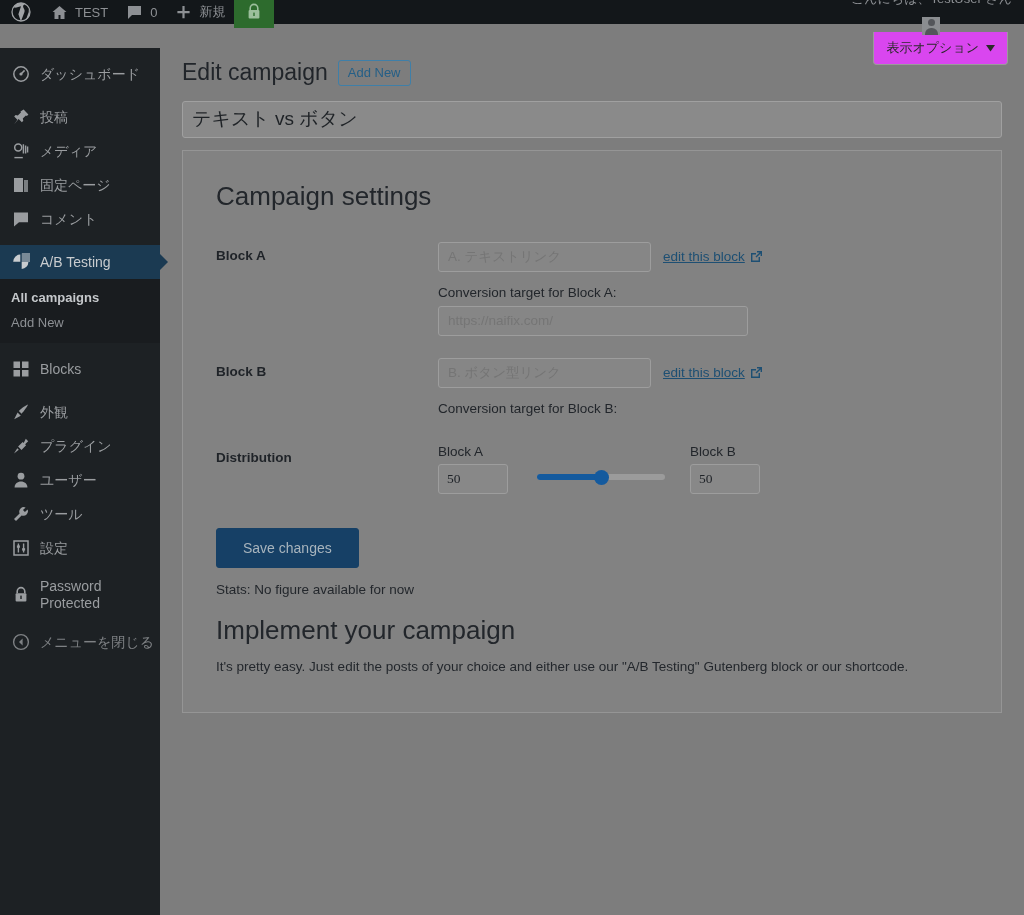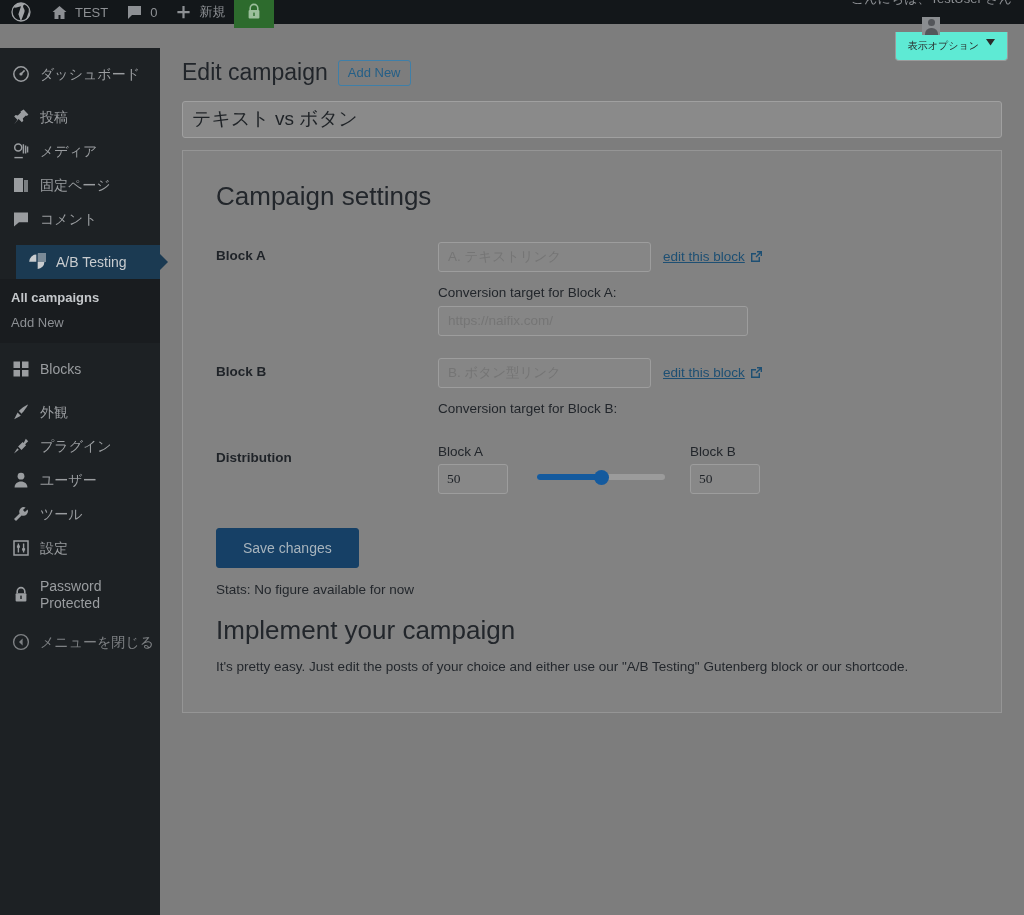--- a/index.html
+++ b/index.html
@@ -50,21 +50,21 @@
   .menu-sep { height: 9px; }
   .menu-item {
     display: flex; align-items: center; gap: 9px;
     height: 34px; padding: 0 0 0 11px;
     color: #9a9da0; font-size: 14px; position: relative;
   }
   .menu-item .mlabel { line-height: 1.15; }
   .menu-item.two-line { height: 42px; align-items: center; }
   .menu-item.two-line .mlabel { line-height: 1.25; }
   .menu-item.current {
-    background: #1b3a52; color: #c9cccf; margin-left: 16px;
+    background: #1b3a52; color: #c9cccf;
   }
   .menu-item.current::after {
     content: ""; position: absolute; right: -8px; top: 50%;
     margin-top: -8px; width: 0; height: 0;
     border-top: 8px solid transparent; border-bottom: 8px solid transparent;
     border-left: 8px solid #1b3a52;
   }
   .menu-icon { width: 20px; display: flex; justify-content: center; flex: none; }
   .submenu { background: #191c1f; padding: 6px 0 8px 0; }
   .sub-item {
@@ -74,24 +74,24 @@
   .collapse { color: #7e8184; }
 
   
   #content {
     position: absolute; top: 32px; left: 160px;
     width: 864px; height: 883px;
     background: #7d7d7d;
   }
   .screen-opts {
     position: absolute; right: 16px; top: 0;
-    background: #5eead4; border: 1px solid #9b9b9b; border-top: none;
+    background: #d946ef; border: 1px solid #9b9b9b; border-top: none;
     border-radius: 0 0 4px 4px;
-    padding: 7px 12px; font-size: 10px; color: #2a2a2a;
-    display: flex; align-items: flex-start; gap: 7px;
+    padding: 7px 12px; font-size: 13px; color: #2a2a2a;
+    display: flex; align-items: center; gap: 7px;
   }
   .wrap { padding: 26px 22px 0 22px; }
   .title-row { display: flex; align-items: center; gap: 10px; margin-bottom: 13px; }
   h1.page-title {
     font-size: 23px; font-weight: 400; color: #21252a; line-height: 1.3;
   }
   .btn-addnew {
     font-size: 13px; color: #245f87;
     border: 1px solid #3f7fa8; border-radius: 3px;
     padding: 4px 9px; background: transparent; line-height: 1.2;

